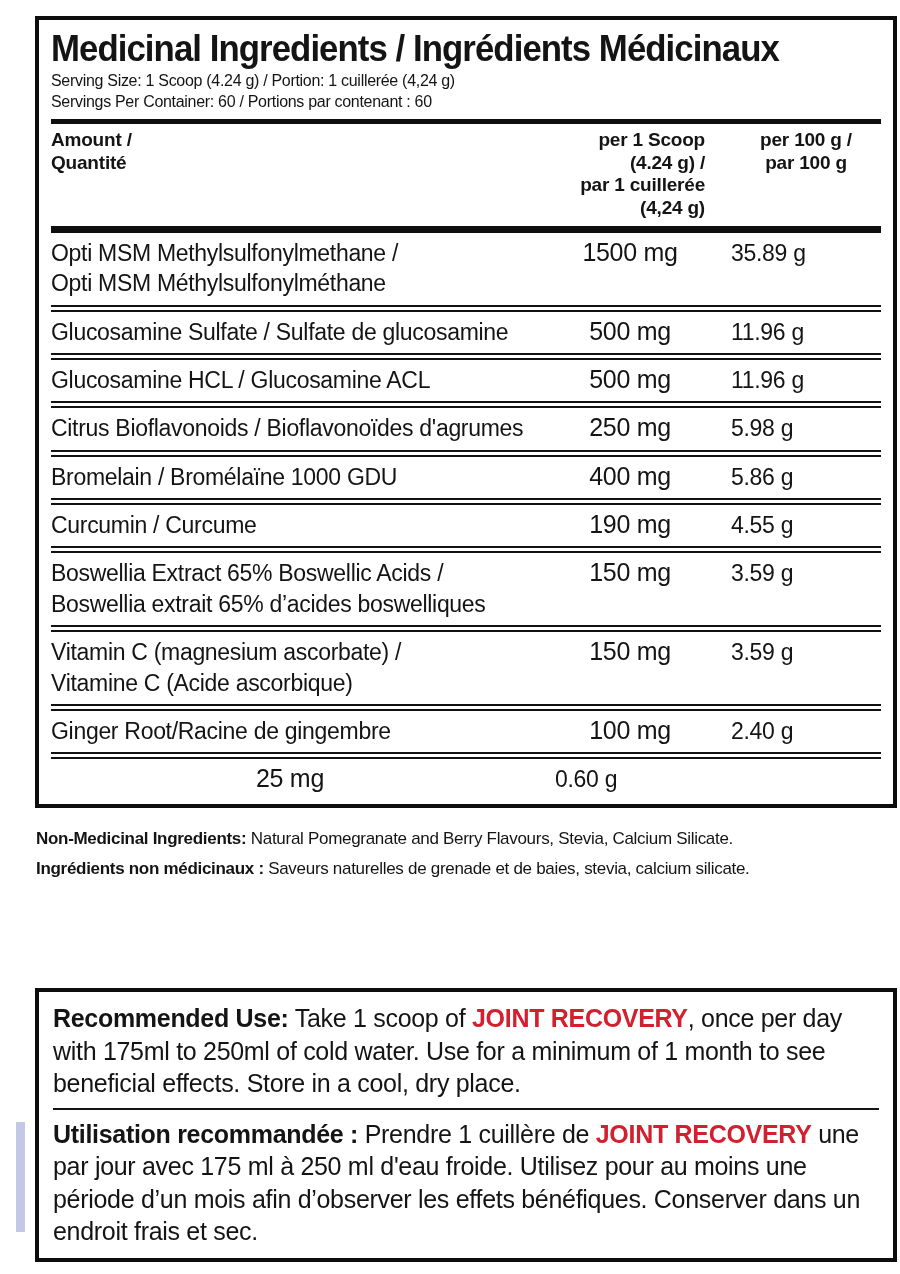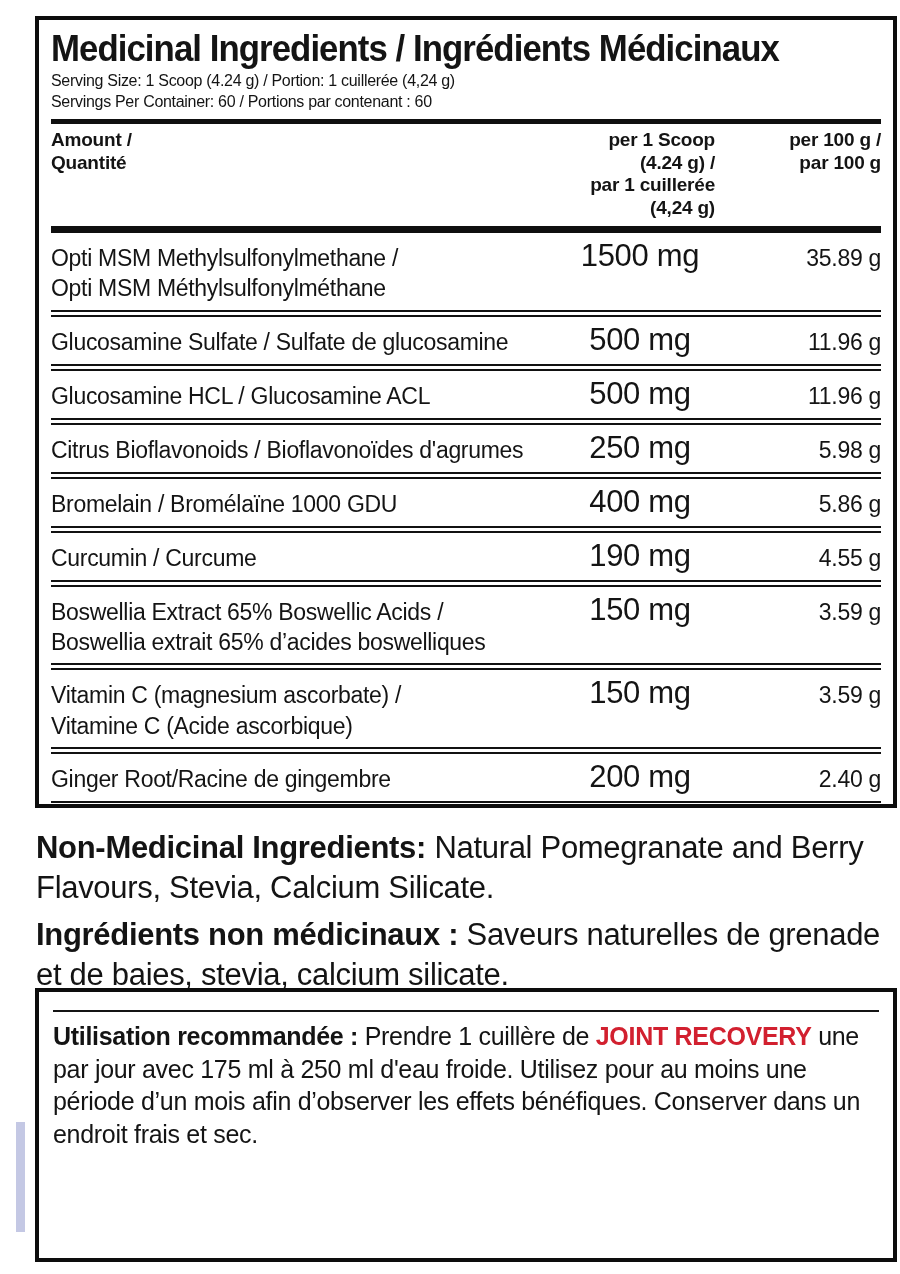--- a/index.html
+++ b/index.html
@@ -40,56 +40,56 @@
     font-size: 16px;
     line-height: 1.26;
     letter-spacing: -0.3px;
   }
   .bar { height: 5px; background: #0f0f0f; margin-top: 7px; }
   .bar-thick { height: 7px; background: #0f0f0f; }
 
   .grid-row {
     display: grid;
     grid-template-columns: 1fr 150px 150px;
-    column-gap: 16px;
+    column-gap: 26px;
     align-items: baseline;
   }
   .thead { padding: 5px 0 6px 0; }
   .th {
     font-size: 19px;
     font-weight: bold;
     line-height: 1.2;
     white-space: pre-line;
     letter-spacing: -0.2px;
   }
   .th.c2 { text-align: right; }
-  .th.c3 { text-align: right; }
+  .th.c3 { text-align: center; }
 
   .ing-row { padding: 5px 0 6px 0; }
   .ing-name {
     font-size: 23px;
     line-height: 1.32;
     white-space: pre-line;
     letter-spacing: -0.3px;
   }
-  .ing-scoop { font-size: 31px; text-align: center; letter-spacing: -0.3px; }
-  .ing-100g  { font-size: 23px; text-align: right;  letter-spacing: -0.3px; }
+  .ing-scoop { font-size: 25px; text-align: center; letter-spacing: -0.3px; }
+  .ing-100g  { font-size: 23px; text-align: left;  letter-spacing: -0.3px; }
 
   .row-sep {
     height: 7px;
     border-top: 2px solid #111;
     border-bottom: 2px solid #111;
   }
 
   
   .non-med {
     position: absolute;
     left: 20px; top: 828px;
     width: 862px;
-    font-size: 31px;
+    font-size: 17px;
     line-height: 1.28;
     letter-spacing: -0.3px;
   }
   .non-med p + p { margin-top: 8px; }
   .lead-bold { font-weight: bold; }
 
   
   .use-box {
     position: absolute;
     left: 19px; top: 988px;
@@ -192,39 +192,40 @@
     <div class="grid-row ing-row">
       <div class="ing-name">Vitamin C (magnesium ascorbate) /
 Vitamine C (Acide ascorbique)</div>
       <div class="ing-scoop">150 mg</div>
       <div class="ing-100g">3.59 g</div>
     </div>
     <div class="row-sep"></div>
 
     <div class="grid-row ing-row">
       <div class="ing-name">Ginger Root/Racine de gingembre</div>
-      <div class="ing-scoop">200 mg</div>
+      <div class="ing-scoop">100 mg</div>
       <div class="ing-100g">2.40 g</div>
     </div>
     <div class="row-sep"></div>
 
     <div class="grid-row ing-row">
       <div class="ing-scoop">25 mg</div>
       <div class="ing-100g">0.60 g</div>
     </div>
     
 
     
   </div>
 
   <div class="non-med">
     <p><span class="lead-bold">Non-Medicinal Ingredients:</span><span> Natural Pomegranate and Berry Flavours, Stevia, Calcium Silicate.</span></p>
     <p><span class="lead-bold">Ingrédients non médicinaux :</span><span> Saveurs naturelles de grenade et de baies, stevia, calcium silicate.</span></p>
   </div>
 
   <div class="use-box">
+    <p><span class="lead-bold">Recommended Use:</span><span> Take 1 scoop of </span><span class="brand-red" style="color: rgb(210, 32, 47);">JOINT RECOVERY</span><span>, once per day with 175ml to 250ml of cold water. Use for a minimum of 1 month to see beneficial effects. Store in a cool, dry place.</span></p>
     <hr class="use-divider">
     <p><span class="lead-bold">Utilisation recommandée :</span><span> Prendre 1 cuillère de </span><span class="brand-red" style="color: rgb(210, 32, 47);">JOINT RECOVERY</span><span> une par jour avec 175 ml à 250 ml d'eau froide. Utilisez pour au moins une période d’un mois afin d’observer les effets bénéfiques. Conserver dans un endroit frais et sec.</span></p>
   </div>
 
   <div class="edge-strip" style="background: rgb(196, 200, 228);"></div>
 
 </div>
 
 </body></html>

